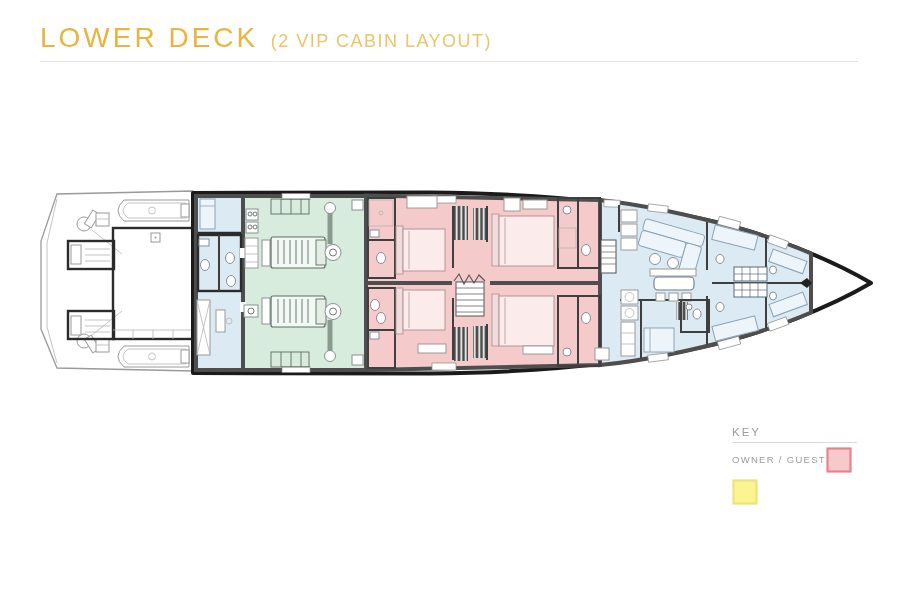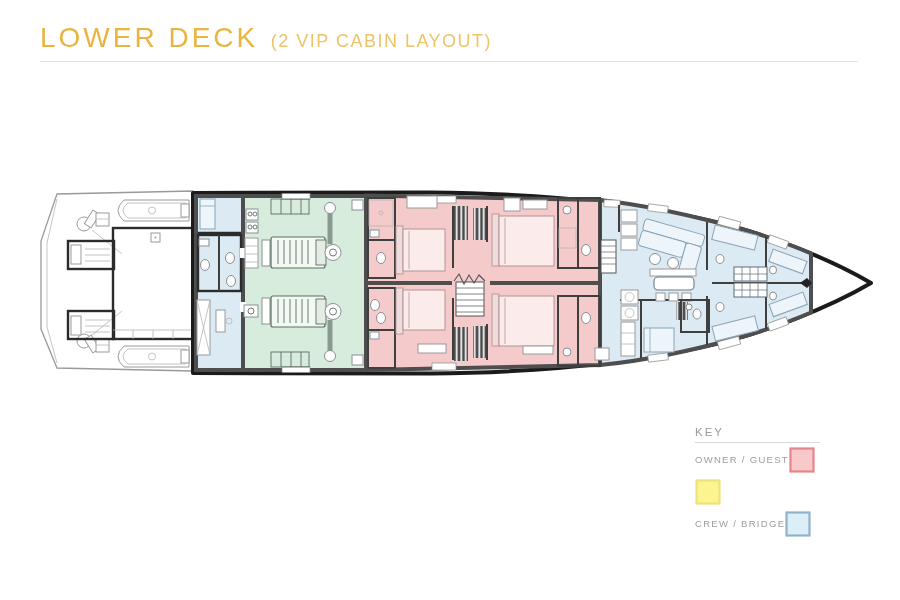--- a/index.html
+++ b/index.html
@@ -8,21 +8,21 @@
   .page { position:relative; width:900px; height:444px; background:#fff; }
 
   
   .header { position:absolute; left:40px; top:22px; width:820px; }
   .title-line { white-space:nowrap; }
   .title-main { font-size:28px; letter-spacing:3px; color:#e9b440; font-weight:400; }
   .title-sub  { font-size:18px; letter-spacing:1.5px; color:#edc468; font-weight:400; margin-left:8px; }
   .title-rule { margin-top:7px; width:818px; height:1px; background:#e2e2e2; }
 
   
-  .legend { position:absolute; left:695px; top:426px; width:125px; }
+  .legend { position:absolute; left:732px; top:426px; width:125px; }
   .legend-heading { font-size:11.5px; letter-spacing:2px; color:#9b9b9b; }
   .legend-rule { margin-top:4px; width:125px; height:1px; background:#d9d9d9; }
   .legend-row { display:flex; justify-content:flex-start; align-items:center;
                 height:31px; margin-top:1px; }
   .legend-label { font-size:9.5px; letter-spacing:1.3px; color:#9c9c9c; }
   .legend-swatch { width:26px; height:26px; flex:0 0 26px; }
 
   
   .plan-svg { position:absolute; left:0; top:0; }
   .thinwall  { stroke:#2b2b2b; stroke-width:2.4; fill:none; }
@@ -376,22 +376,16 @@
         <rect x="1.5" y="1.5" width="23" height="23" stroke-width="2.2" fill="#f7c9ca" stroke="#e4858b"></rect>
       </svg>
     </div>
 
     <div class="legend-row">
       <svg class="legend-swatch" width="26" height="26" viewBox="0 0 26 26">
         <rect x="1.5" y="1.5" width="23" height="23" stroke-width="2.2" fill="#fbf490" stroke="#eee27a"></rect>
       </svg>
     </div>
 
-    <div class="legend-row">
-      <span class="legend-label">CREW / BRIDGE</span>
-      <svg class="legend-swatch" width="26" height="26" viewBox="0 0 26 26">
-        <rect x="1.5" y="1.5" width="23" height="23" stroke-width="2.2" fill="#dceef7" stroke="#8fb3cd"></rect>
-      </svg>
-    </div>
 
   </div>
 
 </div>
 
 </body></html>

